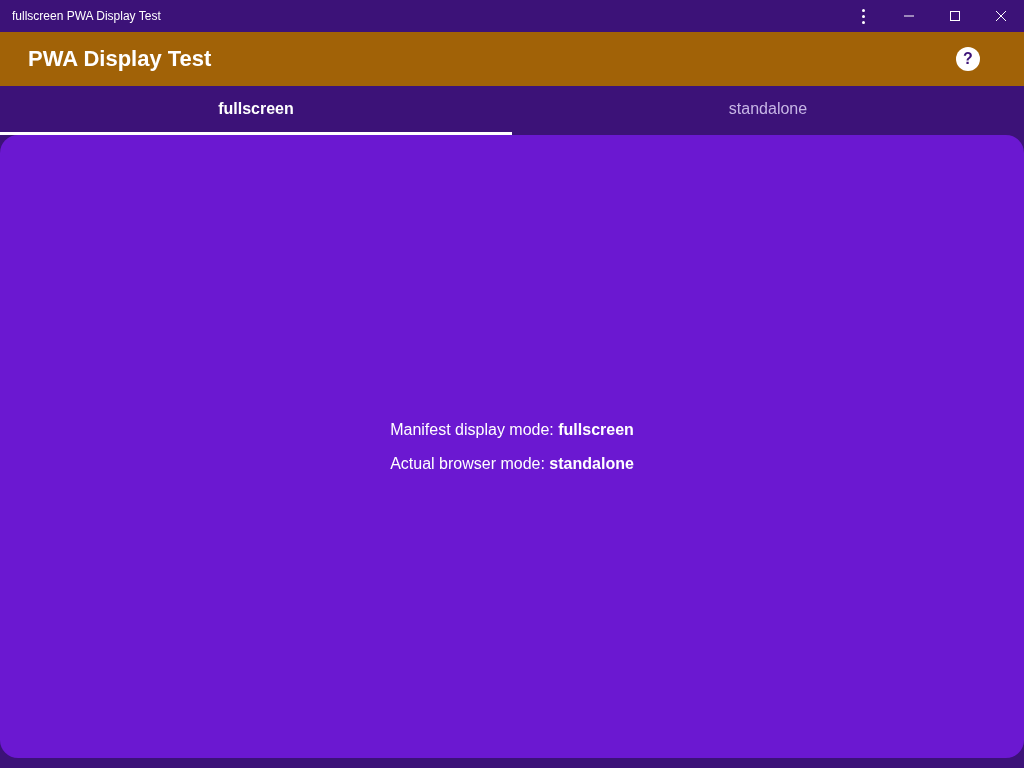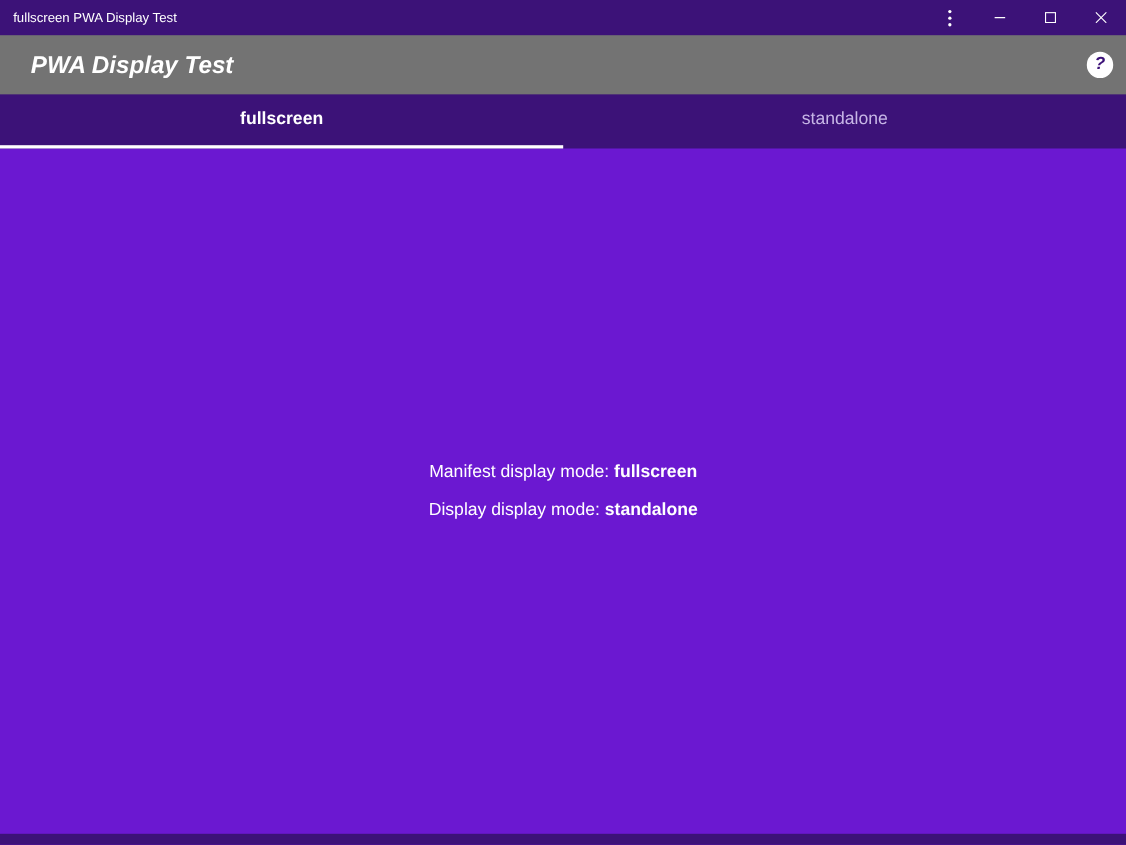--- a/index.html
+++ b/index.html
@@ -53,23 +53,22 @@
       align-items: center;
       justify-content: center;
     }
     .kebab span {
       width: 3px;
       height: 3px;
       border-radius: 50%;
       background: #ffffff;
     }
     .header {
-      background: #737373;
-      padding: 14px 12px 0 28px;
-      font-style: italic;
+      background: #a16207;
+      padding: 14px 44px 0 28px;
     }
     .header-row {
       display: flex;
       align-items: center;
       justify-content: space-between;
       padding-bottom: 14px;
     }
     .app-title {
       font-size: 22px;
       font-weight: 700;
@@ -108,20 +107,21 @@
     }
     .content {
       background: #6b18d1;
       height: calc(768px - 32px - 60px - 53px);
       display: flex;
       flex-direction: column;
       align-items: center;
       justify-content: center;
       font-size: 16px;
       gap: 16px;
+      border-radius: 18px;
     }
     .content-line {
       color: #ffffff;
     }
     .content-line .label {
       font-weight: 400;
     }
     .content-line .value {
       font-weight: 700;
     }
@@ -170,15 +170,15 @@
 <div class="tabs">
   <div class="tab active">fullscreen</div>
   <div class="tab">standalone</div>
 </div>
 
 <div class="content">
   <div class="content-line">
     <span class="label">Manifest display mode: </span><span class="value">fullscreen</span>
   </div>
   <div class="content-line">
-    <span class="label">Display display mode: </span><span class="value">standalone</span>
+    <span class="label">Actual browser mode: </span><span class="value">standalone</span>
   </div>
 </div>
 
 </body></html>

